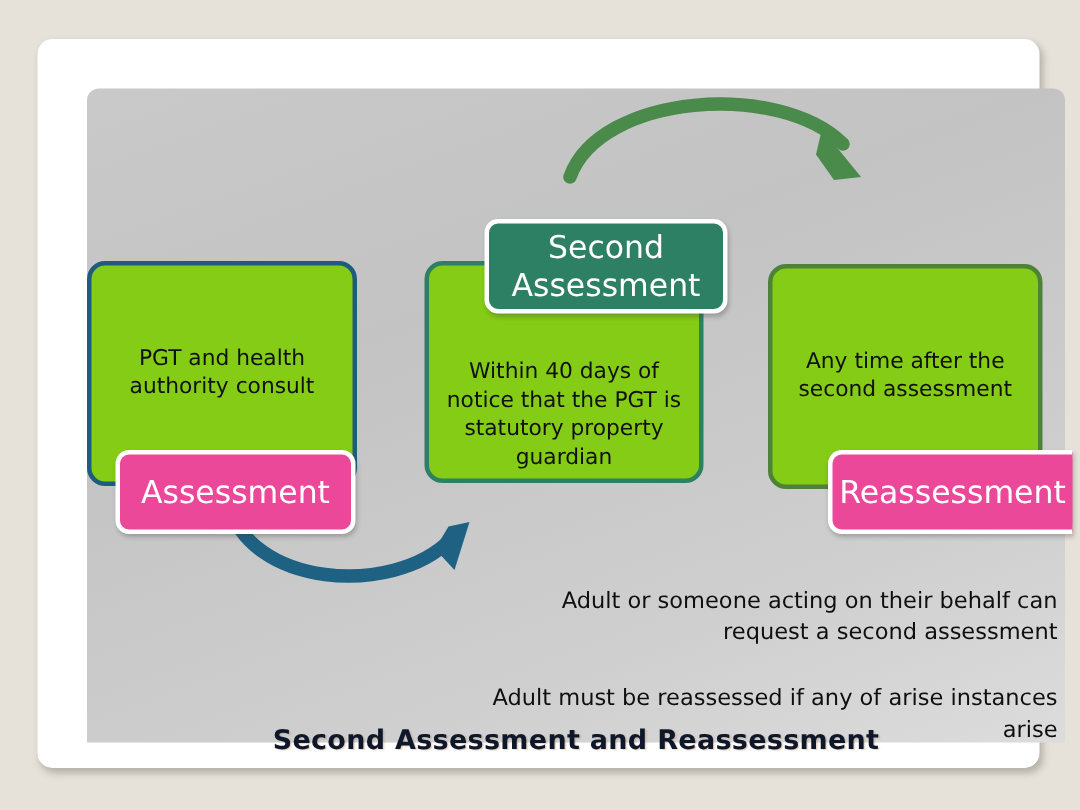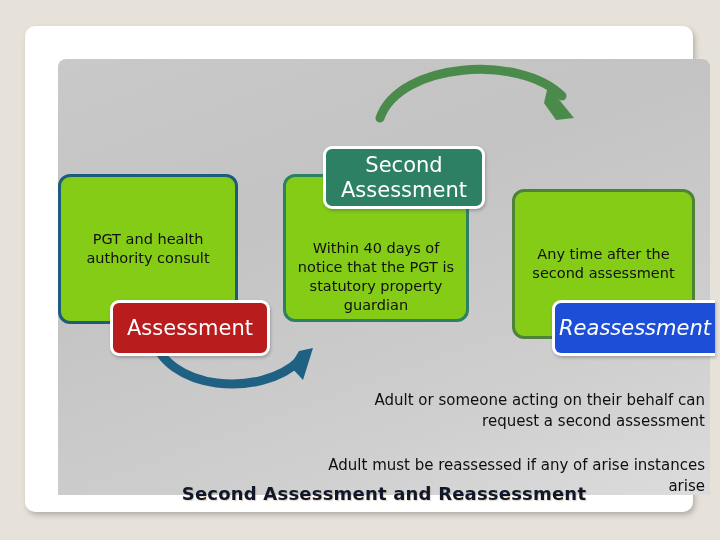--- a/index.html
+++ b/index.html
@@ -61,43 +61,43 @@
     color: #111111;
     font-size: 14.5px;
     line-height: 1.32;
     padding: 0 8px;
   }
   .obox .txt { display: block; width: 100%; }
 
   .obox-left   { left: 33px;  top: 148px; width: 180px; height: 150px; border: 3px solid #1e5c7e; }
   .obox-mid    { left: 258px; top: 148px; width: 186px; height: 148px; border: 3px solid #2e8064;
                  align-items: flex-end; }
-  .obox-right  { left: 487px; top: 150px; width: 183px; height: 150px; border: 3px solid #4e8239; margin-top: 13px; }
+  .obox-right  { left: 487px; top: 150px; width: 183px; height: 150px; border: 3px solid #4e8239; }
 
   .obox-mid .txt { padding-bottom: 4px; }
 
   .tag {
     position: absolute;
     border-radius: 9px;
     box-sizing: border-box;
     display: flex;
     align-items: center;
     justify-content: center;
     text-align: center;
     color: #ffffff;
     font-size: 21px;
     line-height: 1.18;
     border: 3.5px solid #ffffff;
     box-shadow: 1px 2px 3px rgba(60,60,60,0.30);
   }
 
-  .tag-assessment   { left: 85px;  top: 274px; width: 160px; height: 56px;  background: #b91c1c; }
+  .tag-assessment   { left: 52px;  top: 274px; width: 160px; height: 56px;  background: #ec4899; }
   .tag-second       { left: 298px; top: 120px; width: 162px; height: 63px;  background: #2e8064; }
-  .tag-reassessment { left: 527px; top: 274px; width: 163px; height: 56px;  background: #1d4ed8;
-                      border-right: none; border-radius: 9px 0 0 9px; font-style: italic; }
+  .tag-reassessment { left: 527px; top: 274px; width: 163px; height: 56px;  background: #ec4899;
+                      border-right: none; border-radius: 9px 0 0 9px; }
 
   
   .notes {
     position: absolute;
     left: 292px;
     top: 364px;
     width: 388px;
     text-align: right;
     color: #0f0f0f;
     font-size: 15px;

